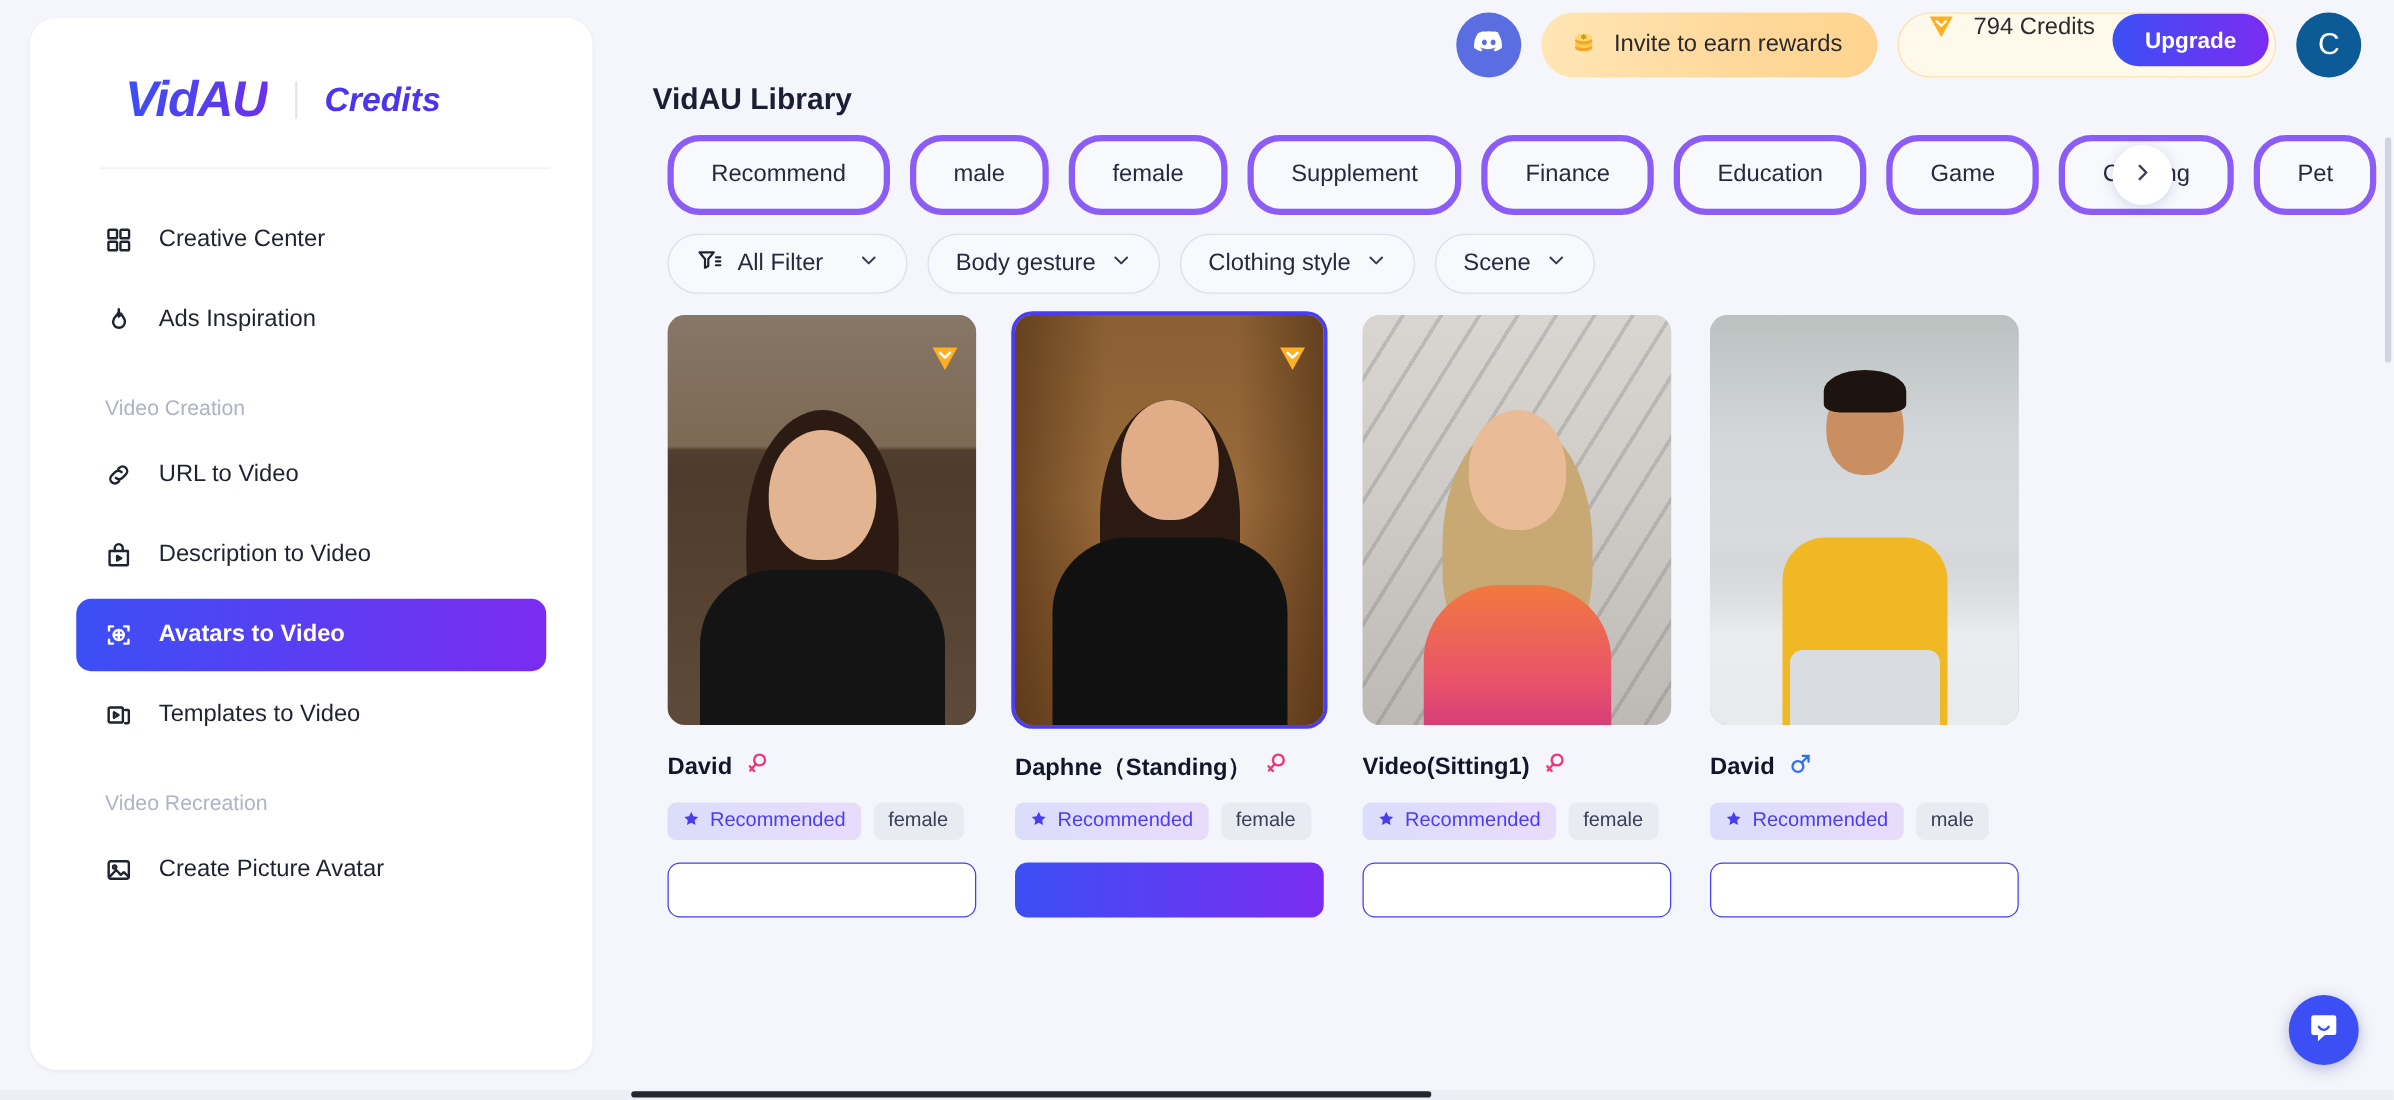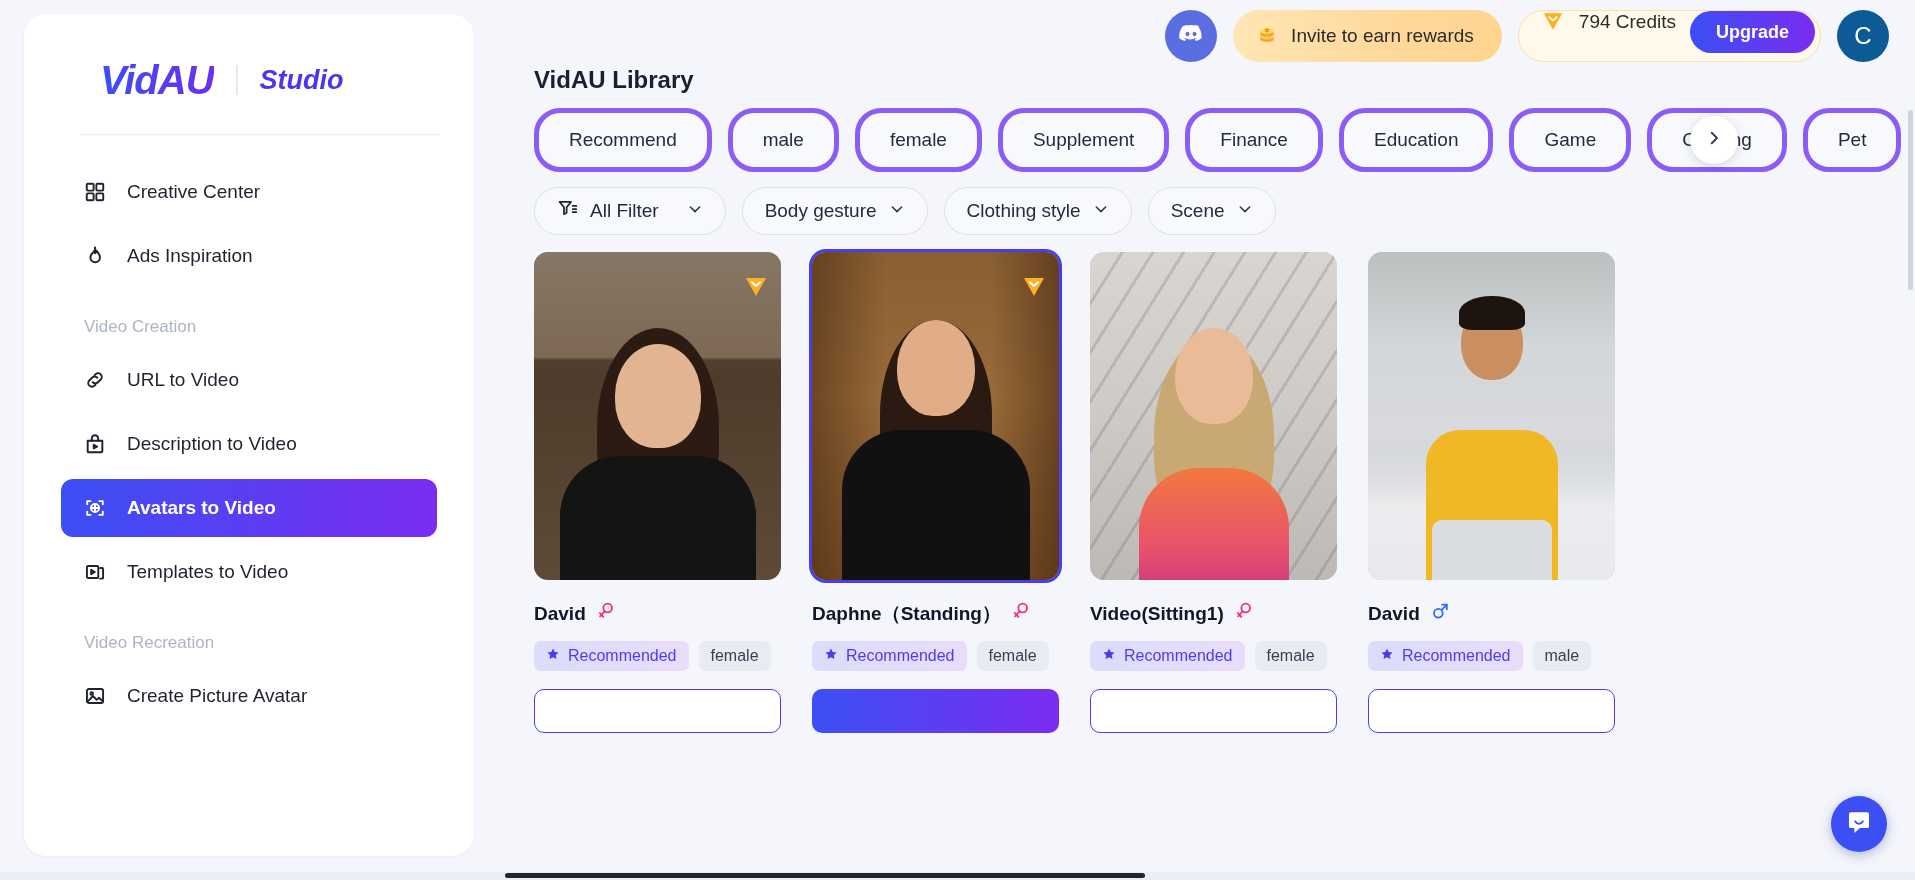--- a/index.html
+++ b/index.html
@@ -110,21 +110,21 @@
     font-size: 24px; cursor: pointer;
   }
 
   
   .main {
     position: absolute; left: 498px; top: 0;
     right: 0; bottom: 0;
     padding-left: 36px;
   }
   .lib-title {
-    position: absolute; left: 36px; top: 80px;
+    position: absolute; left: 24px; top: 80px;
     font-size: 24px; font-weight: 700; color: #1a1f33;
     transform: translateY(-50%);
   }
   .chips-row {
     position: absolute; left: 36px; top: 140px;
     transform: translateY(-50%);
     display: flex; align-items: center; gap: 16px;
     white-space: nowrap;
   }
   .chip {
@@ -252,21 +252,21 @@
 </style>
 </head>
 <body>
 
 <div class="app">
 
   <aside class="sidebar">
     <div class="brand">
       <span class="brand-logo">VidAU</span>
       <span class="brand-sep"></span>
-      <span class="brand-sub">Studio</span>
+      <span class="brand-sub">Credits</span>
     </div>
     <div class="side-divider"></div>
 
     <nav class="nav">
 
       <div class="nav-item">
         <span class="ico">
           <svg width="22" height="22" viewBox="0 0 24 24" fill="none" stroke-width="2.1" stroke-linecap="round" stroke-linejoin="round">
             <rect x="3" y="3" width="7.5" height="7.5" rx="1.2"></rect>
               <rect x="13.5" y="3" width="7.5" height="7.5" rx="1.2"></rect>

